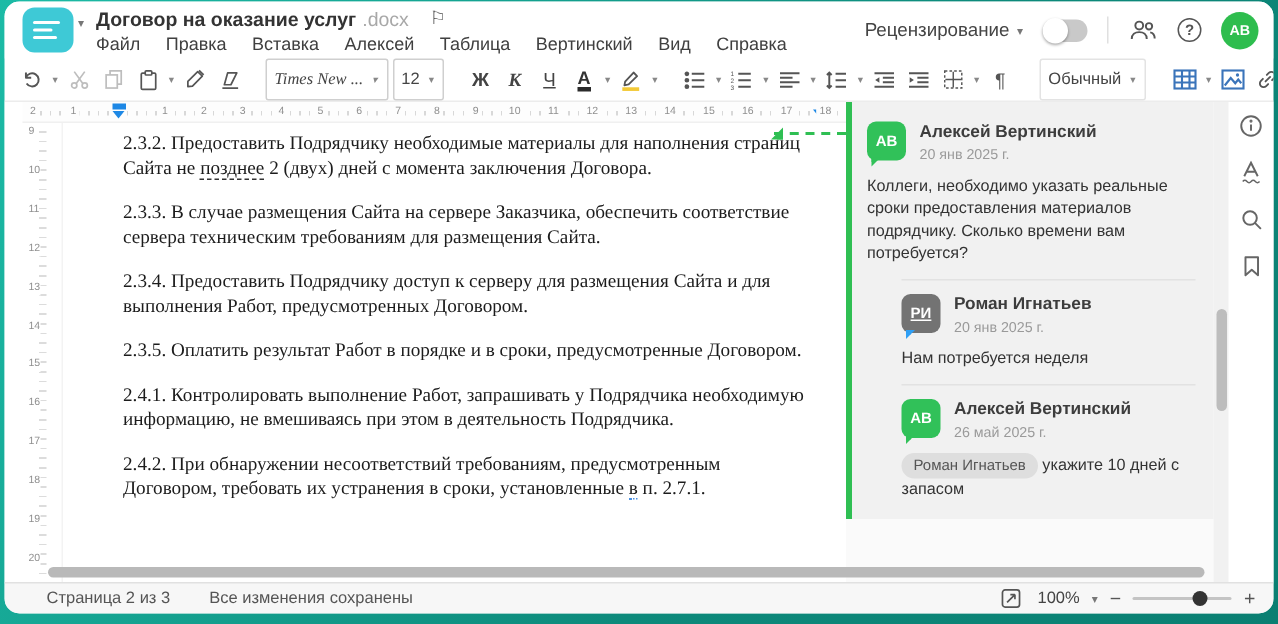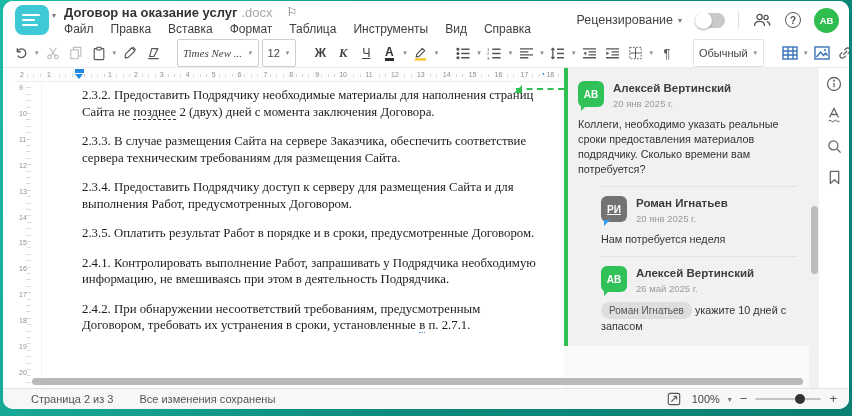--- a/index.html
+++ b/index.html
@@ -147,23 +147,23 @@
     <div class="hdr-mid">
       <div class="title-row">
         <span class="doc-title">Договор на оказание услуг</span>
         <span class="doc-ext">.docx</span>
         <span class="flag">⚐</span>
       </div>
       <div class="menu-row" id="menu-row">
           <span class="menu-item">Файл</span>
           <span class="menu-item">Правка</span>
           <span class="menu-item">Вставка</span>
-          <span class="menu-item">Формат</span>
+          <span class="menu-item">Алексей</span>
           <span class="menu-item">Таблица</span>
-          <span class="menu-item">Инструменты</span>
+          <span class="menu-item">Вертинский</span>
           <span class="menu-item">Вид</span>
           <span class="menu-item">Справка</span>
         </div>
     </div>
     <div class="hdr-spacer"></div>
     <div class="hdr-right">
       <div class="review">
         <span>Рецензирование</span>
         <span class="caret">▾</span>
       </div>

